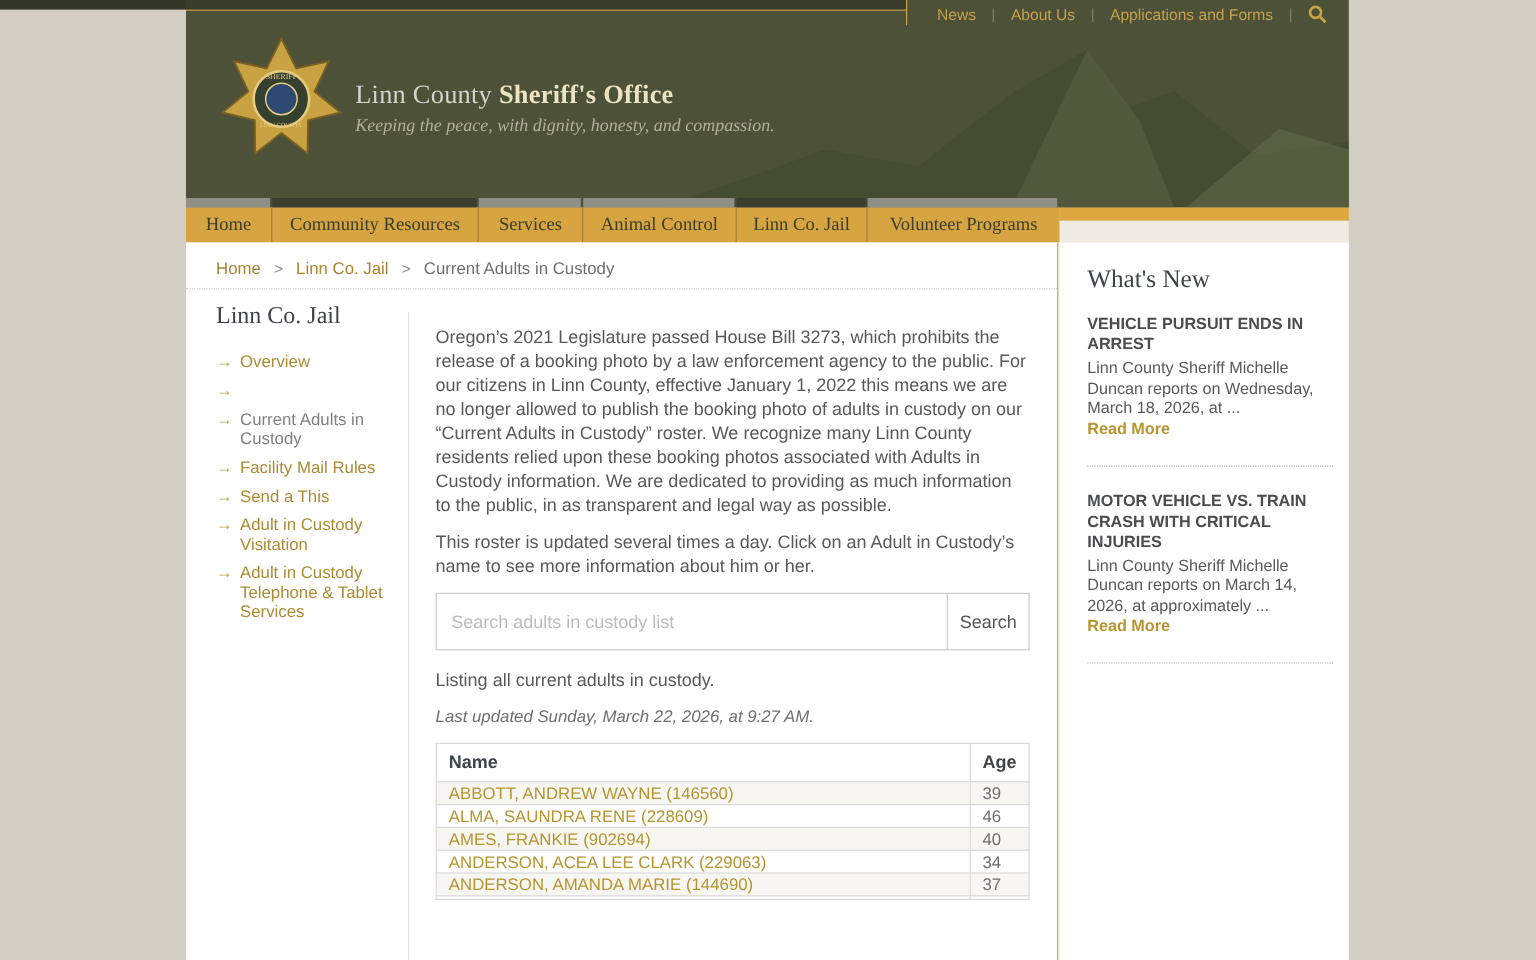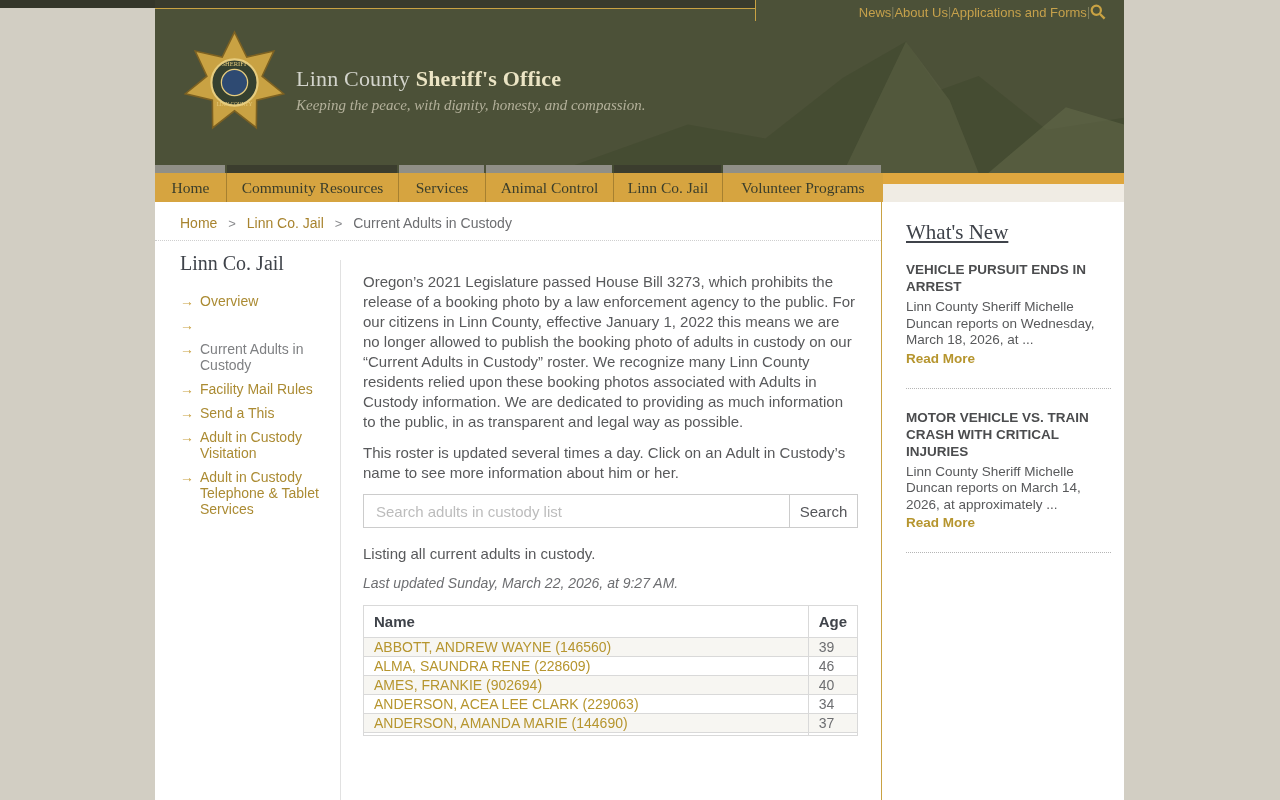--- a/index.html
+++ b/index.html
@@ -13,21 +13,21 @@
   .mountain1 { position:absolute; left:0; top:0; width:969px; height:173px; background:#454b32; opacity:.9;
     clip-path:polygon(41% 100%,55% 72%,63% 80%,71% 45%,77.5% 24%,81% 52%,85% 44%,92% 75%,100% 68%,100% 100%); }
   .mountain2 { position:absolute; left:0; top:0; width:969px; height:173px; background:#5d6345; opacity:.55;
     clip-path:polygon(71% 100%,77.5% 24%,82% 58%,85% 100%); }
   .mountain3 { position:absolute; left:0; top:0; width:969px; height:173px; background:#6a7050; opacity:.45;
     clip-path:polygon(86% 100%,94% 62%,100% 72%,100% 100%); }
   .utility-box { position:absolute; left:0; top:0; width:600px; height:9px; background:#393b2d;
                  border-bottom:1px solid #c9a243; }
   .utility-vline { position:absolute; left:600px; top:0; width:1px; height:21px; background:#c9a243; }
   .utility-nav { position:absolute; left:601px; top:0; width:368px; height:24px; display:flex;
-                 align-items:center; justify-content:flex-end; padding-right:18px; 
+                 align-items:center; justify-content:flex-end; padding-right:18px; gap:13px;
                  font-size:13px; color:#c6a14b; }
   .utility-nav a { color:#c6a14b; text-decoration:none; cursor:pointer; }
   .utility-sep { color:#83805f; font-size:12px; }
   .search-glyph { width:16px; height:16px; display:block; cursor:pointer; }
 
   .badge { position:absolute; left:27px; top:30px; width:105px; height:105px; }
   .title-block { position:absolute; left:141px; top:66px; }
   .site-title { font-family:"Liberation Serif", serif; font-size:22px; letter-spacing:.2px; }
   .site-title .t-light { color:#d3d4cc; font-weight:400; }
   .site-title .t-bold  { color:#ebe4c4; font-weight:700; }
@@ -60,39 +60,39 @@
                   color:#3f434a; margin-bottom:18px; }
   .jail-menu .mi { display:flex; gap:6px; margin-bottom:8px; font-size:14px; line-height:16px;
                    color:#ab8b33; text-decoration:none; cursor:pointer; }
   .jail-menu .mi .arr { color:#c9a243; flex:0 0 auto; }
   .jail-menu .mi.current { color:#7f8083; cursor:default; }
 
   .menu-vline { position:absolute; left:185px; top:58px; width:1px; height:540px; background:#e1e1e1; }
 
   .main-col { position:absolute; left:208px; top:70px; width:495px; color:#58595b; }
   .main-col p.body-p { font-size:15px; line-height:20px; margin-bottom:11px; }
-  .search-row { display:flex; height:34px; margin-top:9px; }
+  .search-row { display:flex; height:48px; margin-top:9px; }
   .search-row input { flex:1; border:1px solid #cccccc; padding:0 12px; font-size:15px; color:#58595b;
                       font-family:"Liberation Sans", sans-serif; outline:none; }
   .search-row input::placeholder { color:#bcbcbc; }
   .search-row button { width:68px; border:1px solid #cccccc; border-left:none; background:#fff;
                        font-size:15px; color:#55565a; cursor:pointer; font-family:"Liberation Sans", sans-serif; }
   .listing { margin-top:17px; font-size:15px; }
   .last-updated { margin-top:13px; font-style:italic; font-size:14px; color:#6d6e71; }
   table.roster { margin-top:14px; width:495px; border-collapse:collapse; }
   table.roster th { border:1px solid #d9d9d9; text-align:left; font-size:15px; color:#3f434a;
                     padding:7px 10px; background:#fff; }
   table.roster td { border:1px solid #d9d9d9; font-size:14px; padding:1px 10px; }
   table.roster td.nm a { color:#b6952e; text-decoration:none; cursor:pointer; }
   table.roster td.ag { color:#6d6e71; width:48px; }
   table.roster tr.alt td { background:#f7f6f2; }
 
   .news-col { position:absolute; left:751px; top:18px; width:205px; }
   .news-col h2 { font-family:"Liberation Serif", serif; font-weight:400; font-size:21px;
-                 color:#3f434a; margin-bottom:16px;text-decoration:underline; }
+                 color:#3f434a; margin-bottom:16px; }
   .news-item .nt { font-size:13.5px; font-weight:bold; color:#4b4c4e; line-height:17px;
                    text-decoration:none; display:block; cursor:pointer; }
   .news-item .nx { margin-top:4px; font-size:13.5px; line-height:16.5px; color:#58595b; }
   .news-item .rm { display:inline-block; margin-top:1px; font-size:13.5px; font-weight:bold;
                    color:#b6952e; text-decoration:none; cursor:pointer; }
   .dotted-sep { border:none; border-top:1px dotted #b5b5b5; margin:21px 0 20px 0; }
 </style>
 </head>
 <body>
 

